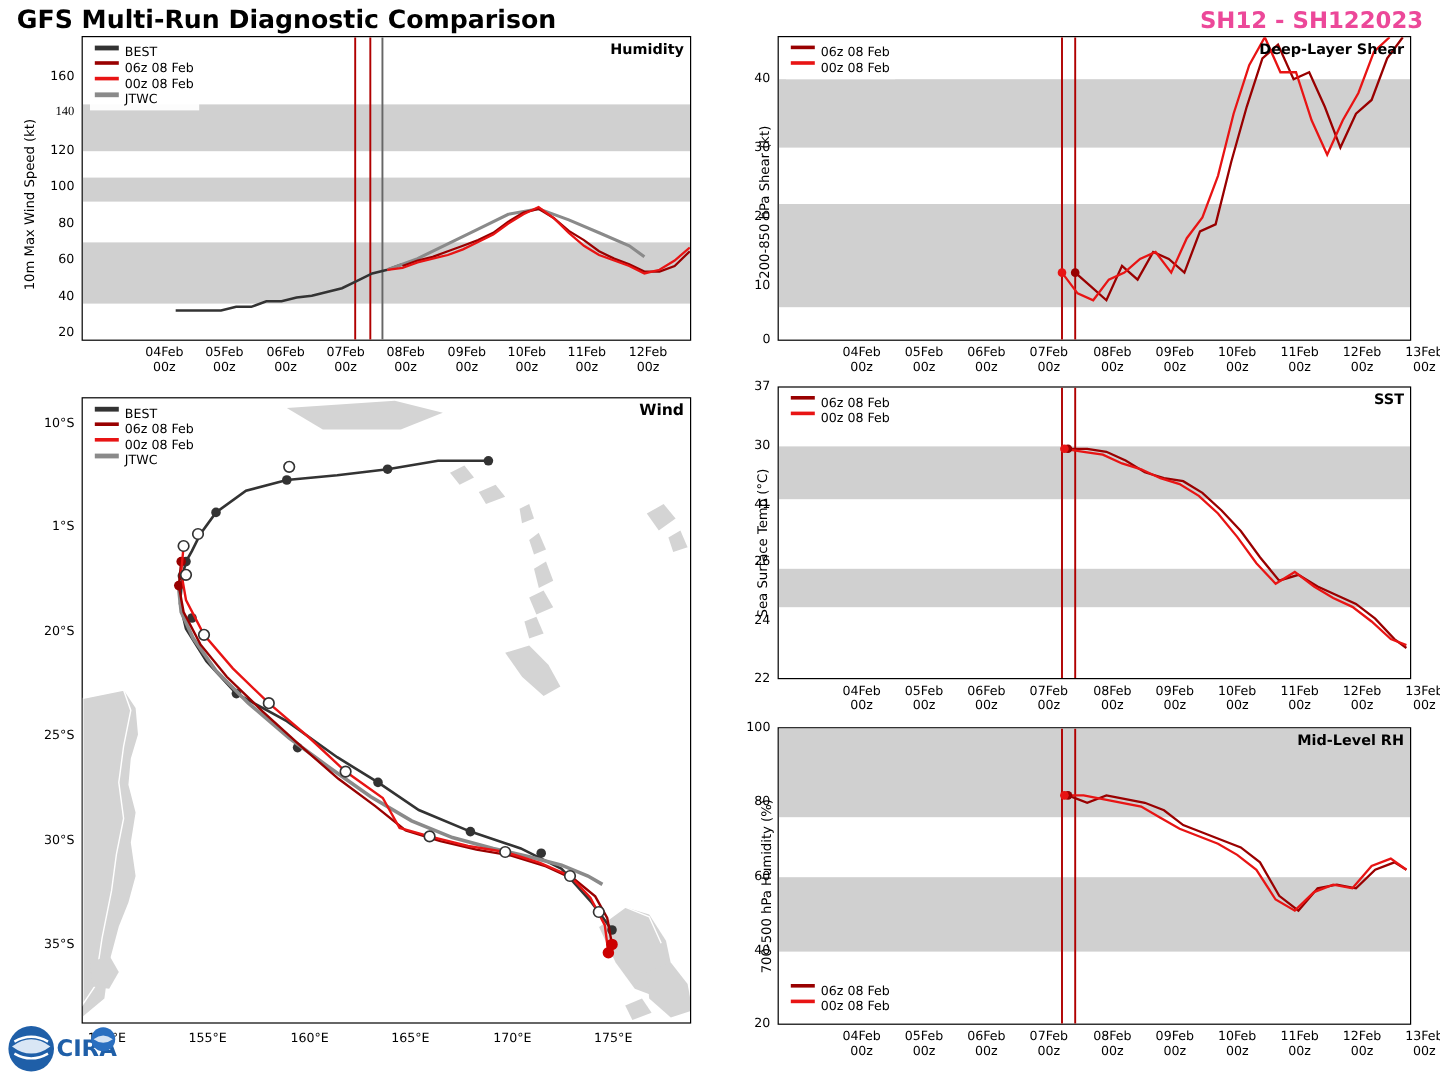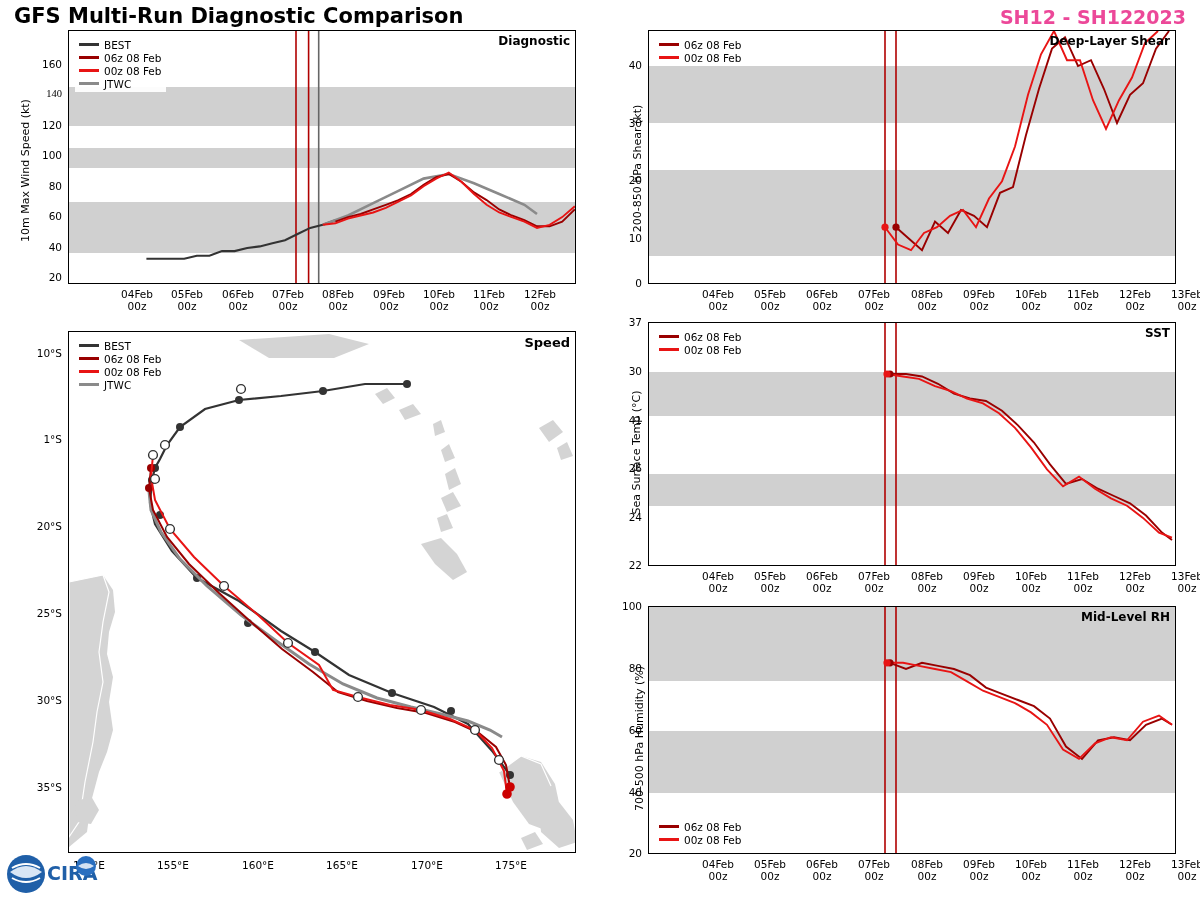--- a/index.html
+++ b/index.html
@@ -39,21 +39,21 @@
     white-space:pre-line;line-height:12px;
   }
   .ytick{
     position:absolute;font-size:10.5px;color:#000;text-align:right;white-space:nowrap;
   }
   svg{position:absolute;left:0;top:0;overflow:visible;}
   .legend{
     position:absolute;background:rgba(255,255,255,0.92);
     font-size:10.5px;z-index:7;padding:2px 4px;
   }
-  .legend .row{display:flex;align-items:center;height:13px;}
+  .legend .row{display:flex;align-items:flex-start;height:13px;}
   .legend .swatch{width:20px;height:3px;margin-right:5px;display:inline-block;}
   .legend .lbl{color:#000;font-size:10.5px;}
   .logo{position:absolute;left:6px;bottom:4px;width:92px;height:46px;}
 </style>
 </head>
 <body>
 
 <div class="title-left">GFS Multi-Run Diagnostic Comparison</div>
 <div class="title-right">SH12 - SH122023</div>
 
@@ -70,21 +70,21 @@
       <line x1="249.7" y1="0" x2="249.7" y2="254" stroke="#666666" stroke-width="1.6"></line>
 
       <polyline fill="none" stroke="#333333" stroke-width="2.1" points="77.4,227.8 90,227.8 102.6,227.8 115.2,227.8 127.8,224.7 140.4,224.7 153,220.1 165.6,220.1 178.2,217.0 190.8,215.4 203.4,212.3 216,209.2 228.6,203.0 241.2,196.9 253.8,193.8 266.4,189.2"></polyline>
 
       <polyline fill="none" stroke="#8a8a8a" stroke-width="2.6" points="253.8,193.8 279,184.5 304.2,172.2 329.4,159.9 354.6,147.6 379.8,143.0 405,152.2 430.2,163.0 455.4,173.8 468,183.0"></polyline>
 
       <polyline fill="none" stroke="#990000" stroke-width="1.9" points="266.4,190.7 279,186.1 291.6,183.0 304.2,178.4 316.8,173.8 329.4,169.1 342,163.0 354.6,153.8 367.2,146.1 379.8,143.0 392.4,150.7 405,161.4 417.6,169.1 430.2,178.4 442.8,184.5 455.4,189.2 468,195.3 480.6,195.3 493.2,190.7 505.8,178.4"></polyline>
 
       <polyline fill="none" stroke="#e81414" stroke-width="1.9" points="253.8,193.8 266.4,192.3 279,187.6 291.6,184.5 304.2,181.5 316.8,176.8 329.4,170.7 342,164.5 354.6,155.3 367.2,147.6 379.8,141.5 392.4,150.7 405,163.0 417.6,173.8 430.2,181.5 442.8,186.1 455.4,190.7 468,196.9 480.6,193.8 493.2,186.1 505.8,175.3"></polyline>
     </svg>
-    <div class="panel-label">Diagnostic</div>
+    <div class="panel-label">Humidity</div>
     <div class="legend" style="left:6px;top:5px;">
       <div class="row">
           <span class="swatch" style="background:#333333;height:3.5px;"></span>
           <span class="lbl">BEST</span>
         </div>
       <div class="row">
           <span class="swatch" style="background:#990000;"></span>
           <span class="lbl">06z 08 Feb</span>
         </div>
       <div class="row">
@@ -188,21 +188,21 @@
       <circle cx="289" cy="365" r="4.4" fill="#ffffff" stroke="#333333" stroke-width="1.4"></circle>
       <circle cx="352" cy="378" r="4.4" fill="#ffffff" stroke="#333333" stroke-width="1.4"></circle>
       <circle cx="406" cy="398" r="4.4" fill="#ffffff" stroke="#333333" stroke-width="1.4"></circle>
       <circle cx="430" cy="428" r="4.4" fill="#ffffff" stroke="#333333" stroke-width="1.4"></circle>
       <circle cx="172" cy="57" r="4.4" fill="#ffffff" stroke="#333333" stroke-width="1.4"></circle>
       <circle cx="96" cy="113" r="4.4" fill="#ffffff" stroke="#333333" stroke-width="1.4"></circle>
       <circle cx="86" cy="147" r="4.4" fill="#ffffff" stroke="#333333" stroke-width="1.4"></circle>
       <circle cx="438" cy="462" r="4.8" fill="#cc0000"></circle>
       <circle cx="441" cy="455" r="4.8" fill="#cc0000"></circle>
     </svg>
-    <div class="panel-label track">Speed</div>
+    <div class="panel-label track">Wind</div>
     <div class="legend" style="left:6px;top:5px;">
       <div class="row">
           <span class="swatch" style="background:#333333;height:3.5px;"></span>
           <span class="lbl">BEST</span>
         </div>
       <div class="row">
           <span class="swatch" style="background:#990000;"></span>
           <span class="lbl">06z 08 Feb</span>
         </div>
       <div class="row">

